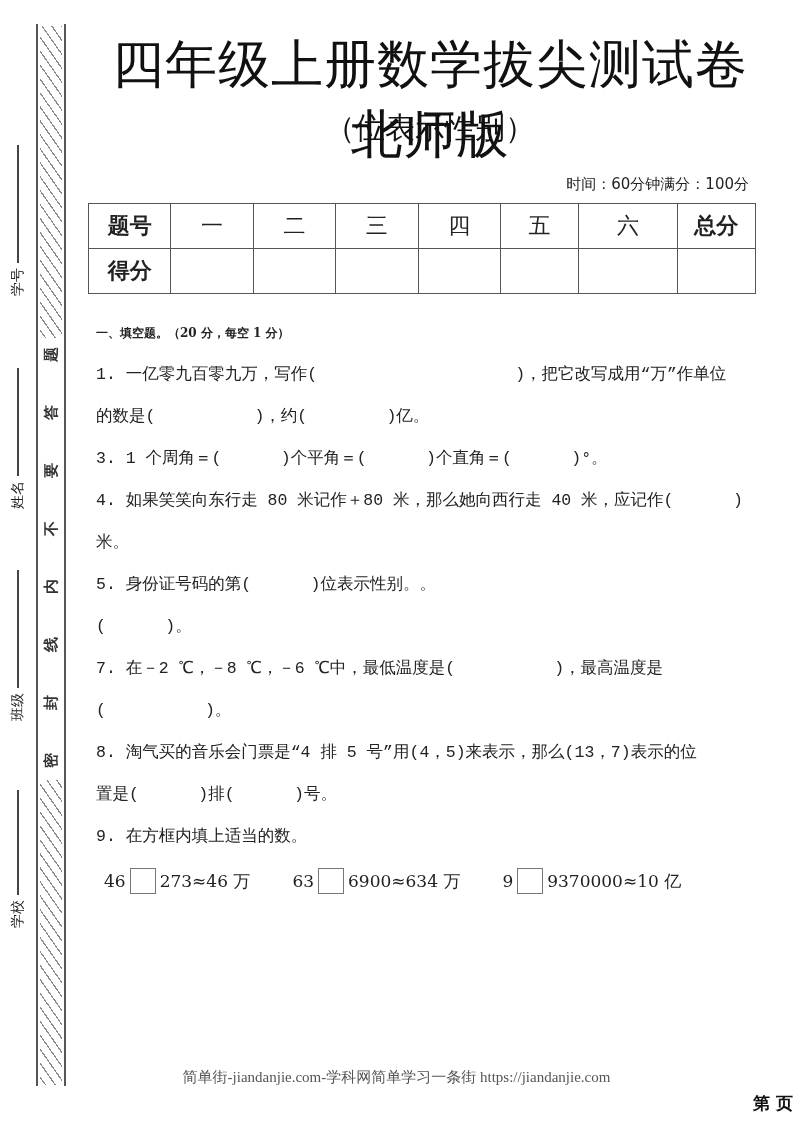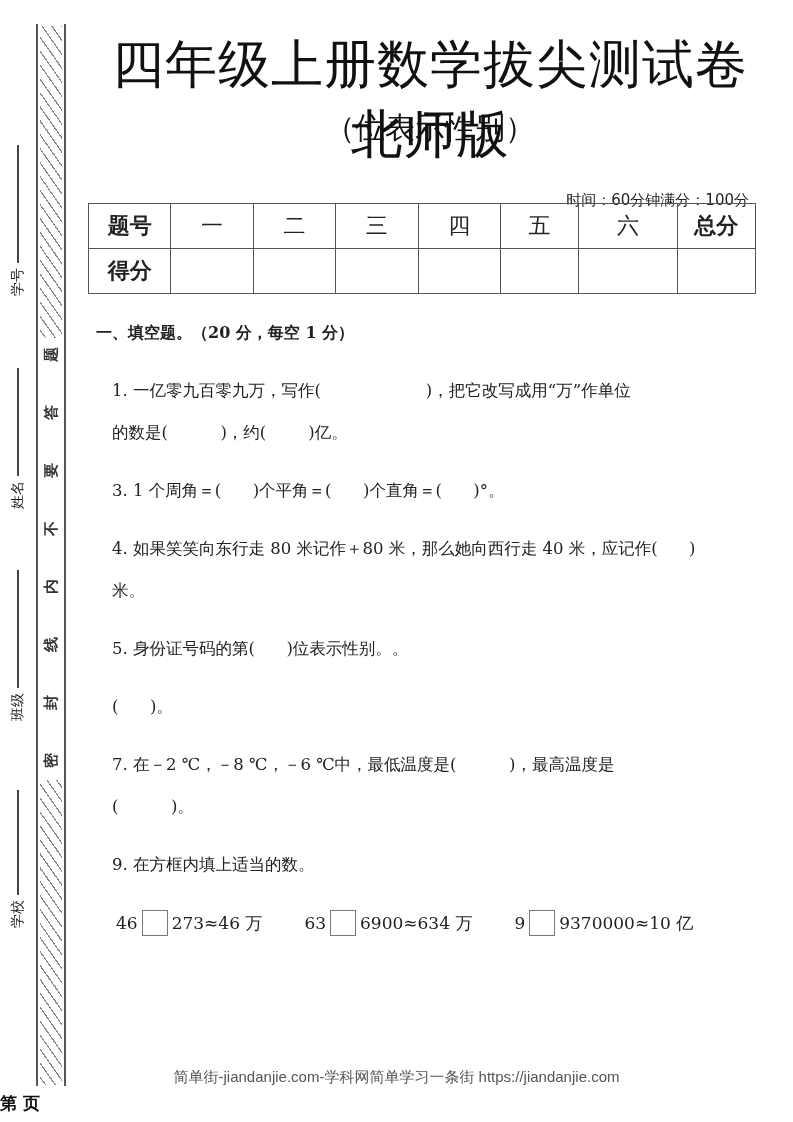--- a/index.html
+++ b/index.html
@@ -16,39 +16,39 @@
   .seal-chars { position:absolute; left:40px; width:22px; top:345px; height:425px; display:flex; flex-direction:column; justify-content:space-between; align-items:center; }
   .seal-chars span { display:block; transform:rotate(-90deg); font-size:15px; color:#333; font-family:"DejaVu Serif", serif; font-weight:bold; }
 
   .field { position:absolute; left:4px; width:28px; display:flex; flex-direction:column; align-items:center; }
   .field .line { width:1.5px; background:#444; }
   .field .lab { transform:rotate(-90deg); font-size:14px; white-space:nowrap; margin:10px 0 8px; font-family:"DejaVu Serif", serif; }
 
   
   .title { position:absolute; left:90px; width:680px; top:30px; text-align:center; font-family:"DejaVu Sans", sans-serif; font-size:52px; letter-spacing:1px; color:#111; }
   .subtitle { position:absolute; left:90px; width:680px; top:108px; text-align:center; font-family:"DejaVu Sans", sans-serif; font-size:30px; color:#111; }
-  .meta { position:absolute; right:44px; top:191px; font-family:"DejaVu Sans", sans-serif; font-size:15px; color:#222; }
+  .meta { position:absolute; right:44px; top:175px; font-family:"DejaVu Sans", sans-serif; font-size:15px; color:#222; }
 
   
   table.score { position:absolute; left:88px; top:203px; width:668px; border-collapse:collapse; font-family:"DejaVu Sans", sans-serif; }
   table.score td { border:1.3px solid #555; height:44px; text-align:center; font-size:22px; color:#222; padding:0; }
   table.score td.rh { font-weight:bold; width:82px; }
 
   
   .content { position:absolute; left:96px; top:312px; width:660px; font-size:16.5px; line-height:42px; }
-  .sec { font-weight:bold; font-size:16px; }
-  .q p, .q { margin:16px; }
+  .sec { font-weight:bold; font-size:12px; }
+  .q p, .q { margin:0;font-family:Liberation Mono, monospace; }
   .line-row { white-space:pre; }
   .boxrow { display:flex; align-items:center; margin-top:2px; font-size:17px; white-space:pre; }
   .boxrow .grp { display:flex; align-items:center; margin-right:42px; }
-  .boxrow .grp:first-child { margin-left:20px; }
+  .boxrow .grp:first-child { margin-left:8px; }
   .box { display:inline-block; width:24px; height:24px; border:1.3px solid #777; margin:0 4px; }
 
-  .footer { position:absolute; left:0; width:793px; top:1068px; text-align:center; font-family:Liberation Sans, sans-serif; font-size:15px; color:#555; }
-  .page { position:absolute; left:0; width:793px; top:1092px; text-align:left; font-family:"DejaVu Sans", sans-serif; font-size:17px; color:#111; font-weight:bold; }
+  .footer { position:absolute; left:0; width:793px; top:1068px; text-align:center; font-family:Liberation Serif, serif; font-size:15px; color:#555; }
+  .page { position:absolute; left:0; width:793px; top:1092px; text-align:right; font-family:"DejaVu Sans", sans-serif; font-size:17px; color:#111; font-weight:bold; }
 </style>
 </head>
 <body>
 
 <div class="bind-line l1"></div>
 <div class="bind-line l2"></div>
 <div class="hatch h1"></div>
 <div class="hatch h2"></div>
 <div class="seal-chars">
   <span>题</span>
@@ -125,20 +125,24 @@
     <div class="line-row">5. 身份证号码的第(      )位表示性别。。</div>
   </div>
   <div class="q">
     <div class="line-row">(      )。</div>
   </div>
   <div class="q">
     <div class="line-row">7. 在－2 ℃，－8 ℃，－6 ℃中，最低温度是(          )，最高温度是</div>
     <div class="line-row">(          )。</div>
   </div>
   <div class="q">
+    <div class="line-row">8. 淘气买的音乐会门票是“4 排 5 号”用(4，5)来表示，那么(13，7)表示的位</div>
+    <div class="line-row">置是(      )排(      )号。</div>
+  </div>
+  <div class="q">
     <div class="line-row">9. 在方框内填上适当的数。</div>
   </div>
 
   <div class="boxrow">
     <div class="grp">
       <span>46</span>
       <span class="box"></span>
       <span>273≈46 万</span>
     </div>
     <div class="grp">

